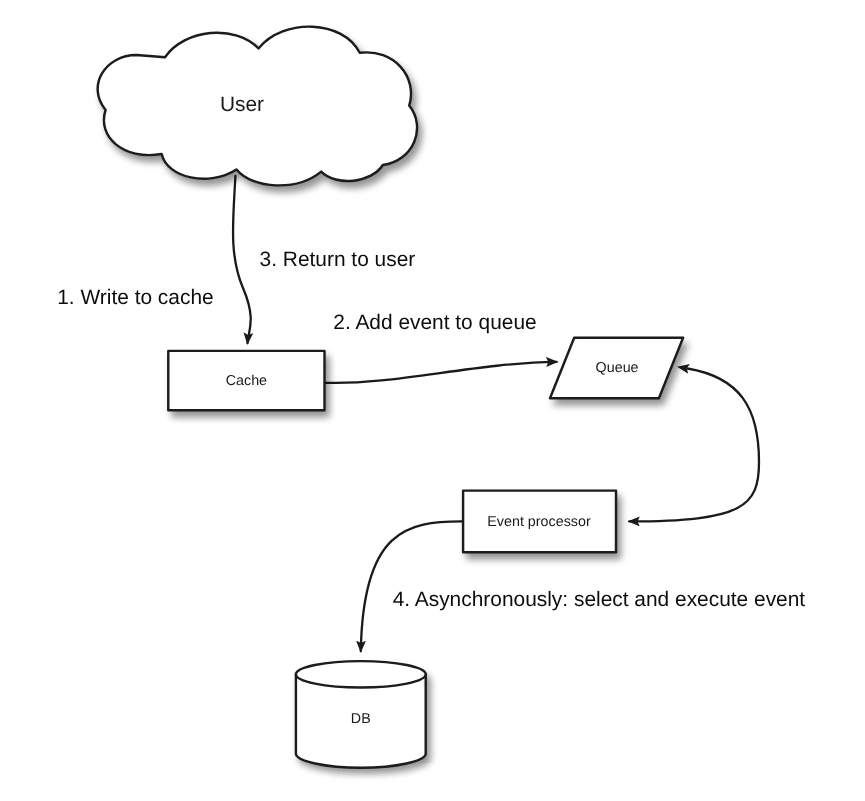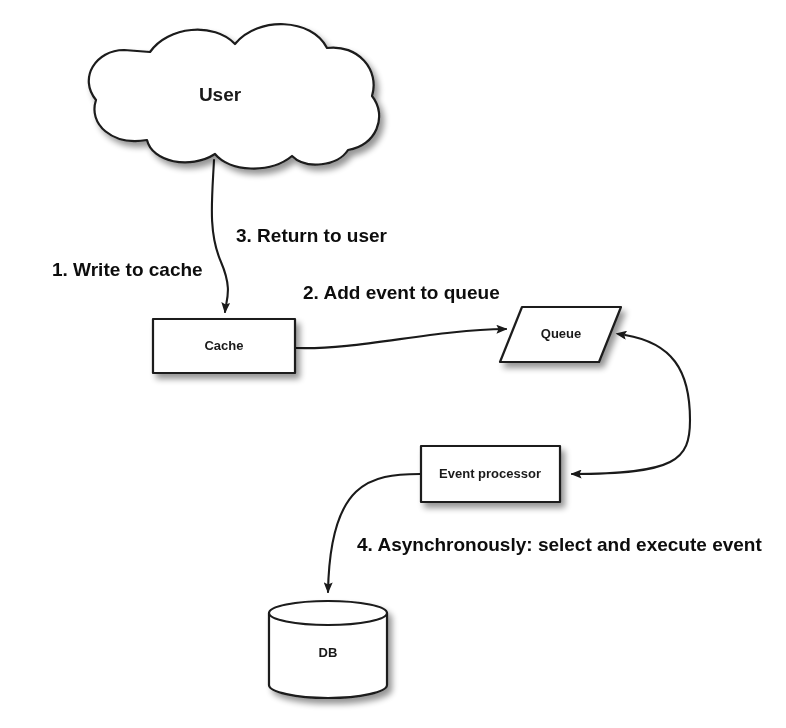--- a/index.html
+++ b/index.html
@@ -12,21 +12,20 @@
     width: 786px;
     height: 728px;
     font-family: "Liberation Sans", sans-serif;
     color: #111111;
     overflow: hidden;
   }
   #diagram-root {
     position: relative;
     width: 786px;
     height: 540px;
-    font-weight: bold;
   }
   svg#diagram-canvas {
     position: absolute;
     top: 0;
     left: 0;
     width: 786px;
     height: 728px;
   }
   .node-label {
     font-family: "Liberation Sans", sans-serif;

